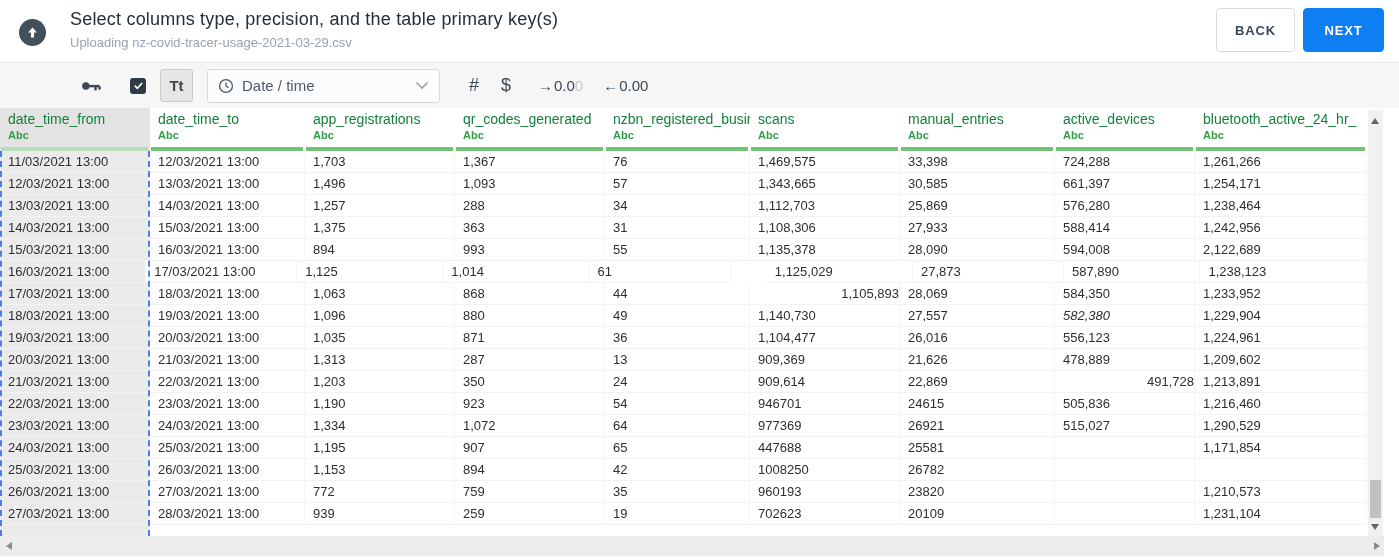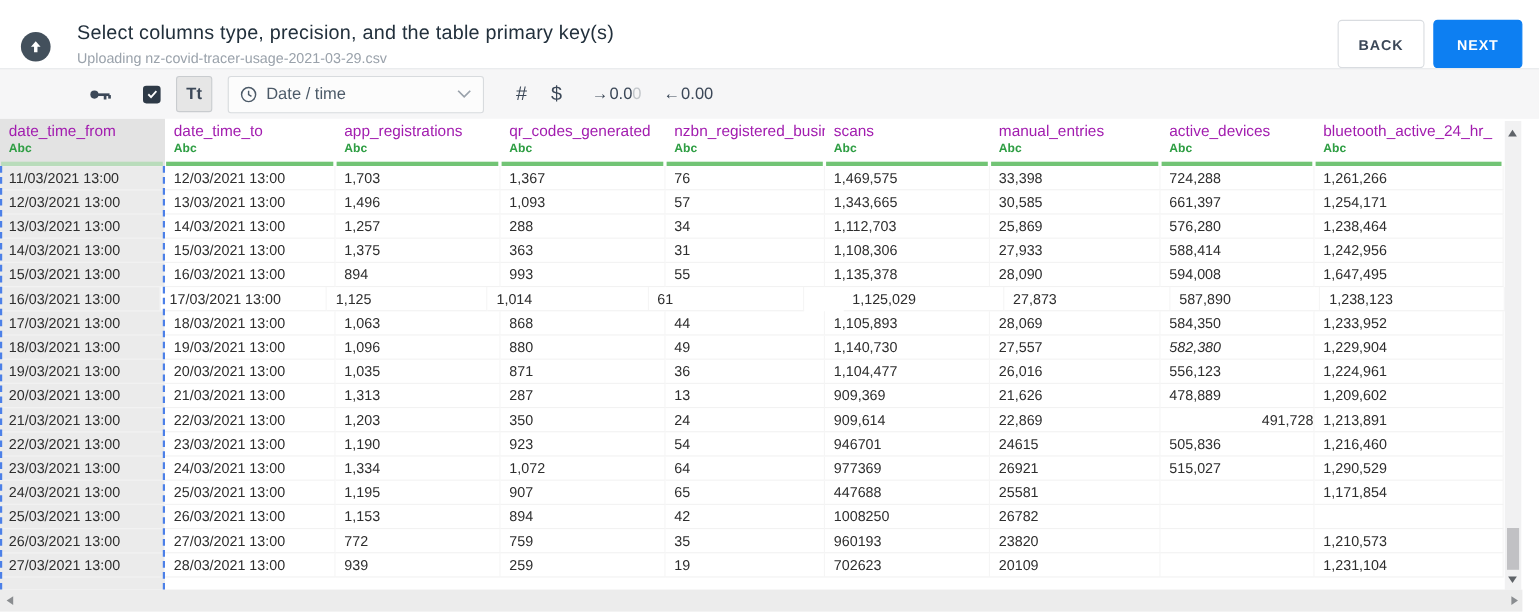--- a/index.html
+++ b/index.html
@@ -1,21 +1,21 @@
 <!DOCTYPE html>
 <html><head>
 <meta charset="utf-8">
 <style>
   * { margin:0; padding:0; box-sizing:border-box; }
   html,body { background:#ffffff; }
   body { font-family:"Liberation Sans", sans-serif; }
   .app { position:relative; width:1399px; height:560px; background:#fff; overflow:hidden; }
 
   
-  .top-bar { position:absolute; left:0; top:0; width:100%; height:62px; background:#fff;margin-top:10px; }
+  .top-bar { position:absolute; left:0; top:0; width:100%; height:62px; background:#fff; }
   .upload-badge { position:absolute; left:19px; top:19px; width:27px; height:27px; border-radius:50%;
                   background:#43505c; display:flex; align-items:center; justify-content:center; }
   .page-title { position:absolute; left:70px; top:9px; font-size:18px; color:#22303c; font-weight:500; letter-spacing:.2px; }
   .page-subtitle { position:absolute; left:70px; top:35px; font-size:13px; color:#9aa2ab; }
   .btn { position:absolute; top:8px; height:44px; border-radius:4px; font-size:13px; font-weight:700;
          letter-spacing:.8px; display:flex; align-items:center; justify-content:center; cursor:pointer; }
   .btn-back { right:104px; width:79px; background:#fff; border:1px solid #d9dce0; color:#3c4858; }
   .btn-next { right:15px; width:81px; background:#0d7ff2; border:1px solid #0d7ff2; color:#fff; }
 
   
@@ -34,21 +34,21 @@
   .num-ico { margin-left:22px; width:24px; font-size:18px; font-weight:500; cursor:pointer; }
   .cur-ico { margin-left:8px; width:24px; font-size:18px; cursor:pointer; }
   .prec { margin-left:20px; font-size:15px; color:#3c4858; cursor:pointer; }
   .prec .muted { color:#c3c7cb; }
   .prec .arrow { margin-right:1px; }
 
   
   .table-area { position:absolute; left:0; top:108px; width:1368px; height:428px; background:#fff; }
   .thead { position:absolute; left:0; top:0; height:43px; width:100%; display:flex; }
   .th { position:relative; height:43px; padding:3px 0 0 8px; overflow:hidden; white-space:nowrap; cursor:pointer; }
-  .th .cname { font-size:14px; color:#a21caf; display:block; }
+  .th .cname { font-size:14px; color:#15803d; display:block; }
   .th .ctype { font-size:11px; color:#2f9e44; display:block; margin-top:2px; font-weight:700; }
   .th .bar { position:absolute; left:1px; right:2px; bottom:0; height:4px; background:#72c475; }
   .th.sel { background:#e3e3e3; }
   .th.sel .bar { background:#b9dcbb; }
   .tbody { position:absolute; left:0; top:43px; width:100%; }
   .tr { display:flex; height:22px; }
   .td { height:22px; font-size:13px; color:#2e2e2e; padding:3px 0 0 8px; overflow:hidden;
         white-space:nowrap; border-bottom:1px solid #f2f2f2; border-right:1px solid #f5f5f5; cursor:pointer; }
   .td.sel { background:#ebebeb; }
   .filler-row { position:absolute; left:0; top:417px; height:11px; width:150px; background:#ebebeb; }
@@ -216,40 +216,40 @@
         </div>
         <div class="tr">
           <div class="td sel" style="width: 150px;">15/03/2021 13:00</div>
           <div class="td" style="width: 155px;">16/03/2021 13:00</div>
           <div class="td" style="width: 150px;">894</div>
           <div class="td" style="width: 150px;">993</div>
           <div class="td" style="width: 145px;">55</div>
           <div class="td" style="width: 150px;">1,135,378</div>
           <div class="td" style="width: 155px;">28,090</div>
           <div class="td" style="width: 140px;">594,008</div>
-          <div class="td" style="width: 172px;">1,647,495</div>
+          <div class="td" style="width: 172px;">2,122,689</div>
         </div>
         <div class="tr">
           <div class="td sel" style="width: 150px;">16/03/2021 13:00</div>
           <div class="td" style="width: 155px;">17/03/2021 13:00</div>
           <div class="td" style="width: 150px;">1,125</div>
           <div class="td" style="width: 150px;">1,014</div>
           <div class="td" style="width: 145px;">61</div>
           <div class="td" style="width: 150px; margin-left: 36px;">1,125,029</div>
           <div class="td" style="width: 155px;">27,873</div>
           <div class="td" style="width: 140px;">587,890</div>
           <div class="td" style="width: 172px;">1,238,123</div>
         </div>
         <div class="tr">
           <div class="td sel" style="width: 150px;">17/03/2021 13:00</div>
           <div class="td" style="width: 155px;">18/03/2021 13:00</div>
           <div class="td" style="width: 150px;">1,063</div>
           <div class="td" style="width: 150px;">868</div>
           <div class="td" style="width: 145px;">44</div>
-          <div class="td" style="width: 150px;">1,105,893</div>
+          <div class="td" style="width: 150px; text-align: right;">1,105,893</div>
           <div class="td" style="width: 155px;">28,069</div>
           <div class="td" style="width: 140px;">584,350</div>
           <div class="td" style="width: 172px;">1,233,952</div>
         </div>
         <div class="tr">
           <div class="td sel" style="width: 150px;">18/03/2021 13:00</div>
           <div class="td" style="width: 155px;">19/03/2021 13:00</div>
           <div class="td" style="width: 150px;">1,096</div>
           <div class="td" style="width: 150px;">880</div>
           <div class="td" style="width: 145px;">49</div>

